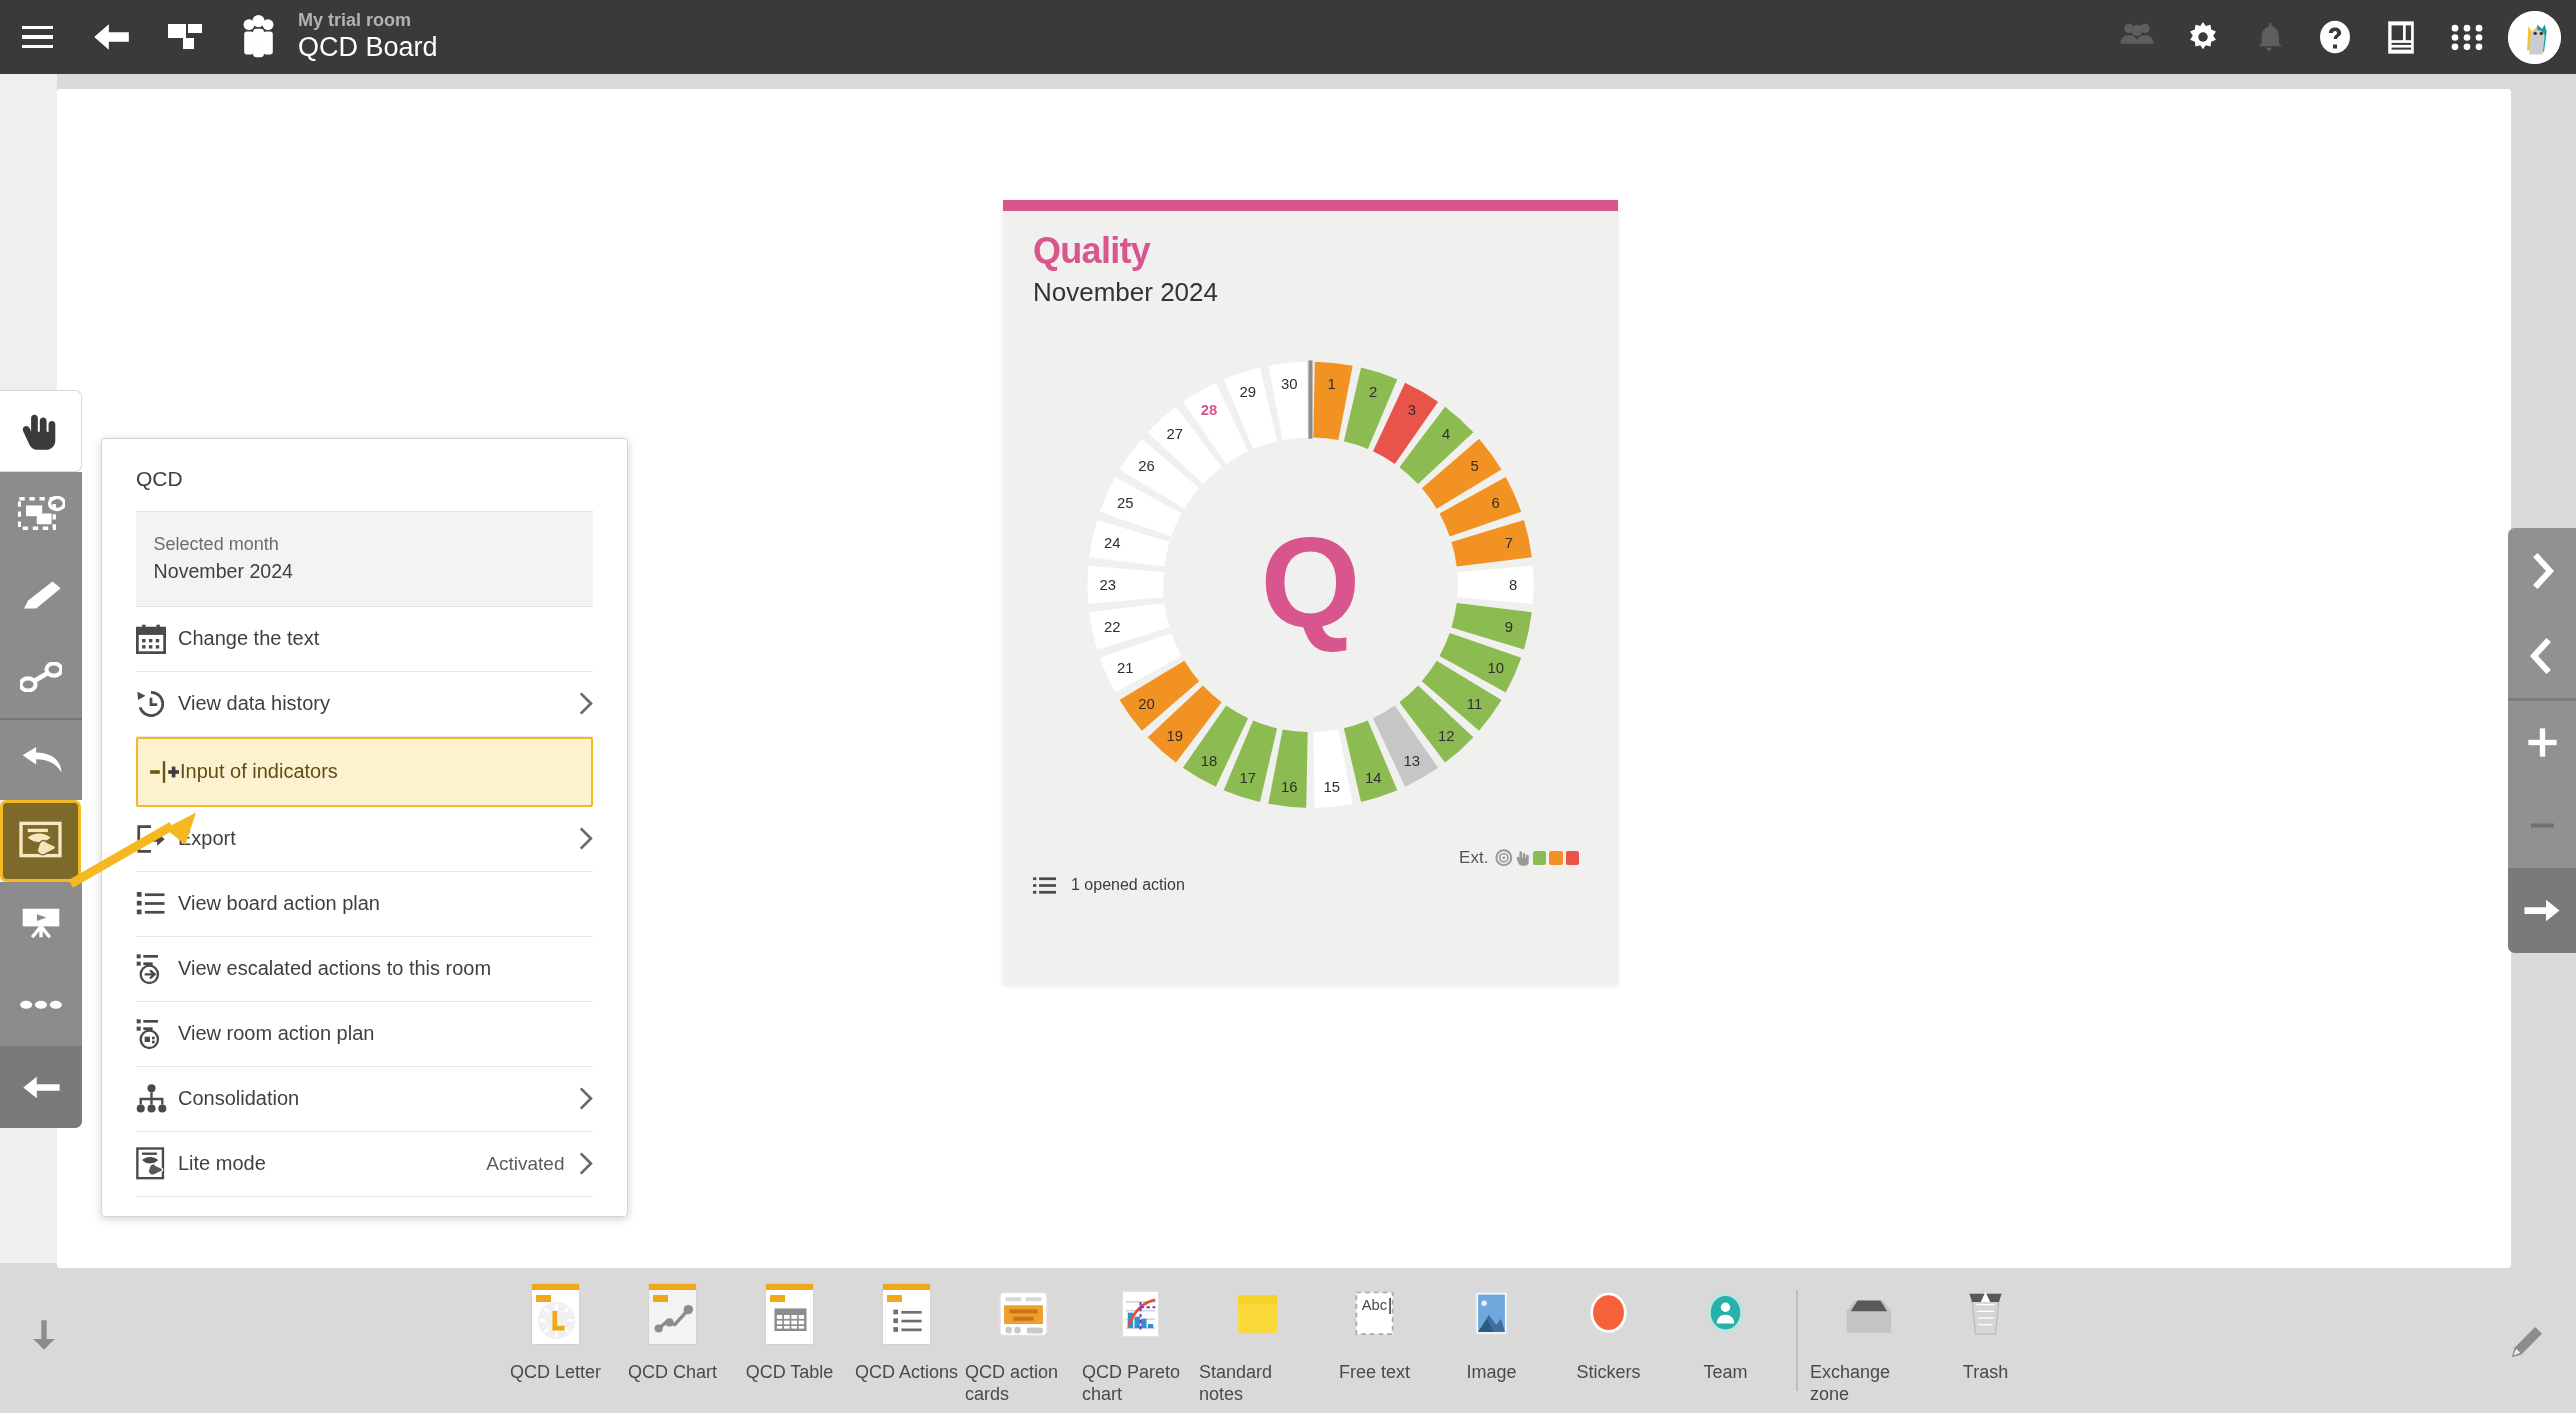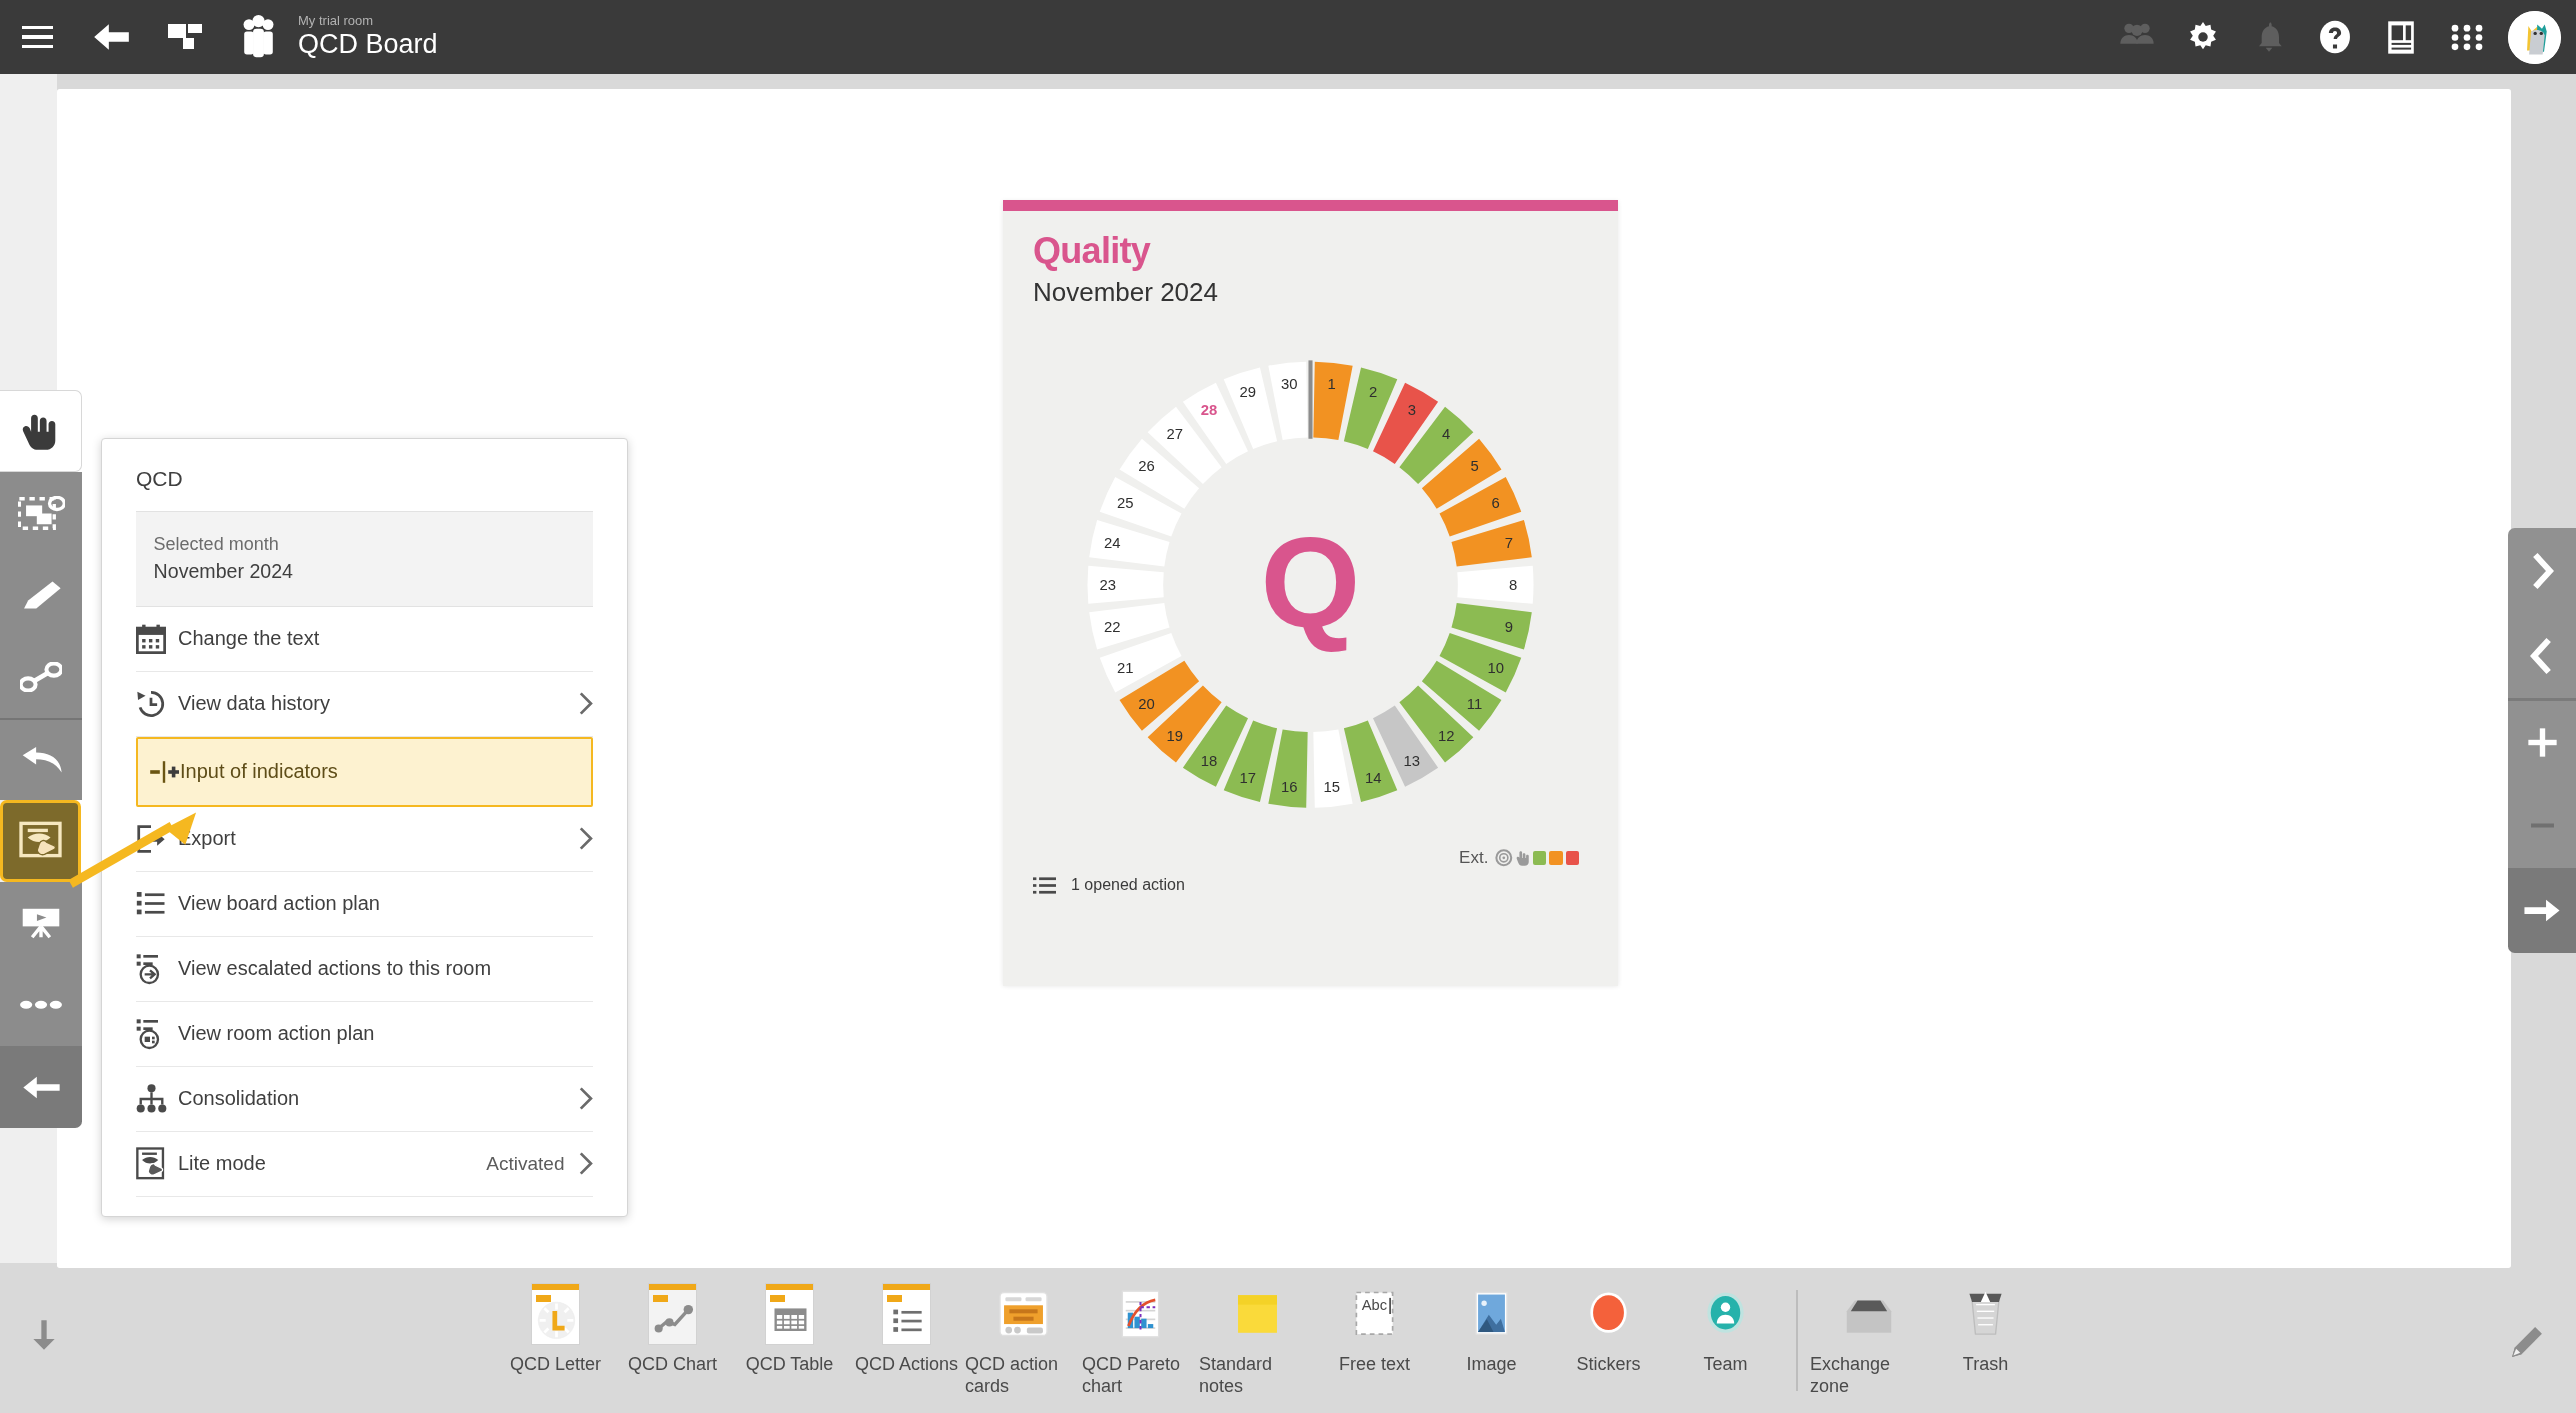--- a/index.html
+++ b/index.html
@@ -15,21 +15,21 @@
     justify-content:center; cursor:pointer; }
   .hamburger span { display:block; width:31px; height:3.4px; background:#fff; margin:6px 0;}
   .backarrow svg { width:35px; height:28px; }
   .gridicon { width:34px; height:26px; position:relative; }
   .gridicon i { position:absolute; background:#fff; display:block; }
   .gi1 { left:0; top:0; width:17.6px; height:13.5px;}
   .gi2 { left:20px; top:0; width:13.5px; height:8.8px;}
   .gi3 { left:15px; top:14px; width:10.8px; height:10.8px;}
   .room-icon { width:49px; height:49px; margin-left:12px; position:relative; }
   .titlewrap { margin-left:15px; line-height:1.18; }
-  .sub-title { color:#b2b2b2; font-size:13px; }
+  .sub-title { color:#b2b2b2; font-size:18px;font-weight:bold; }
   .main-title { color:#fff; font-size:27px; font-weight:400; }
   .tb-right { margin-left:auto; display:flex; align-items:center; padding-right:15px;}
   .tb-ricon { width:66px; height:74px; display:flex; align-items:center;
     justify-content:center; cursor:pointer; }
   .tb-ricon svg { fill:#fff; }
   .tb-ricon.dim svg { fill:#5e5e5e; }
   .avatar { width:53px; height:53px; border-radius:50%; background:#fff;
     overflow:hidden; margin-left:8px; display:flex; align-items:flex-end;
     justify-content:center; }
 
@@ -105,21 +105,21 @@
     align-items:center; justify-content:center; cursor:pointer; }
   .rc-btn.sep { border-top:3.4px solid #7b7b7b; }
   .rc-btn.dark { background:#7a7a7a; }
 
   
   .bottombar { position:absolute; left:0; bottom:0; width:2576px; height:145px;
     background:#d9d9d9; }
   .bb-inner { position:absolute; left:497px; top:0; display:flex;
     align-items:flex-start; height:145px; }
   .bb-item { width:117px; height:145px; display:flex; flex-direction:column;
-    align-items:center; padding-top:13.5px; cursor:pointer; }
+    align-items:center; padding-top:13.5px; cursor:pointer;gap:8px; }
   .bb-ic { height:64px; display:flex; align-items:center; justify-content:center; }
   .bb-lb { margin-top:8.8px; font-size:18px; color:#4a4a4a; text-align:left;
     line-height:1.18; }
   .bb-divider { width:2px; height:101px; background:#bdbdbd; margin:21.6px 12px 0 12px; }
   .bb-down { position:absolute; left:28px; top:51px; cursor:pointer; }
   .bb-pencil { position:absolute; right:30px; top:55px; cursor:pointer; }
 
   
   .docico { width:49px; height:62px; background:#fff; border:0.7px solid #d2d2d2;
     position:relative; }

